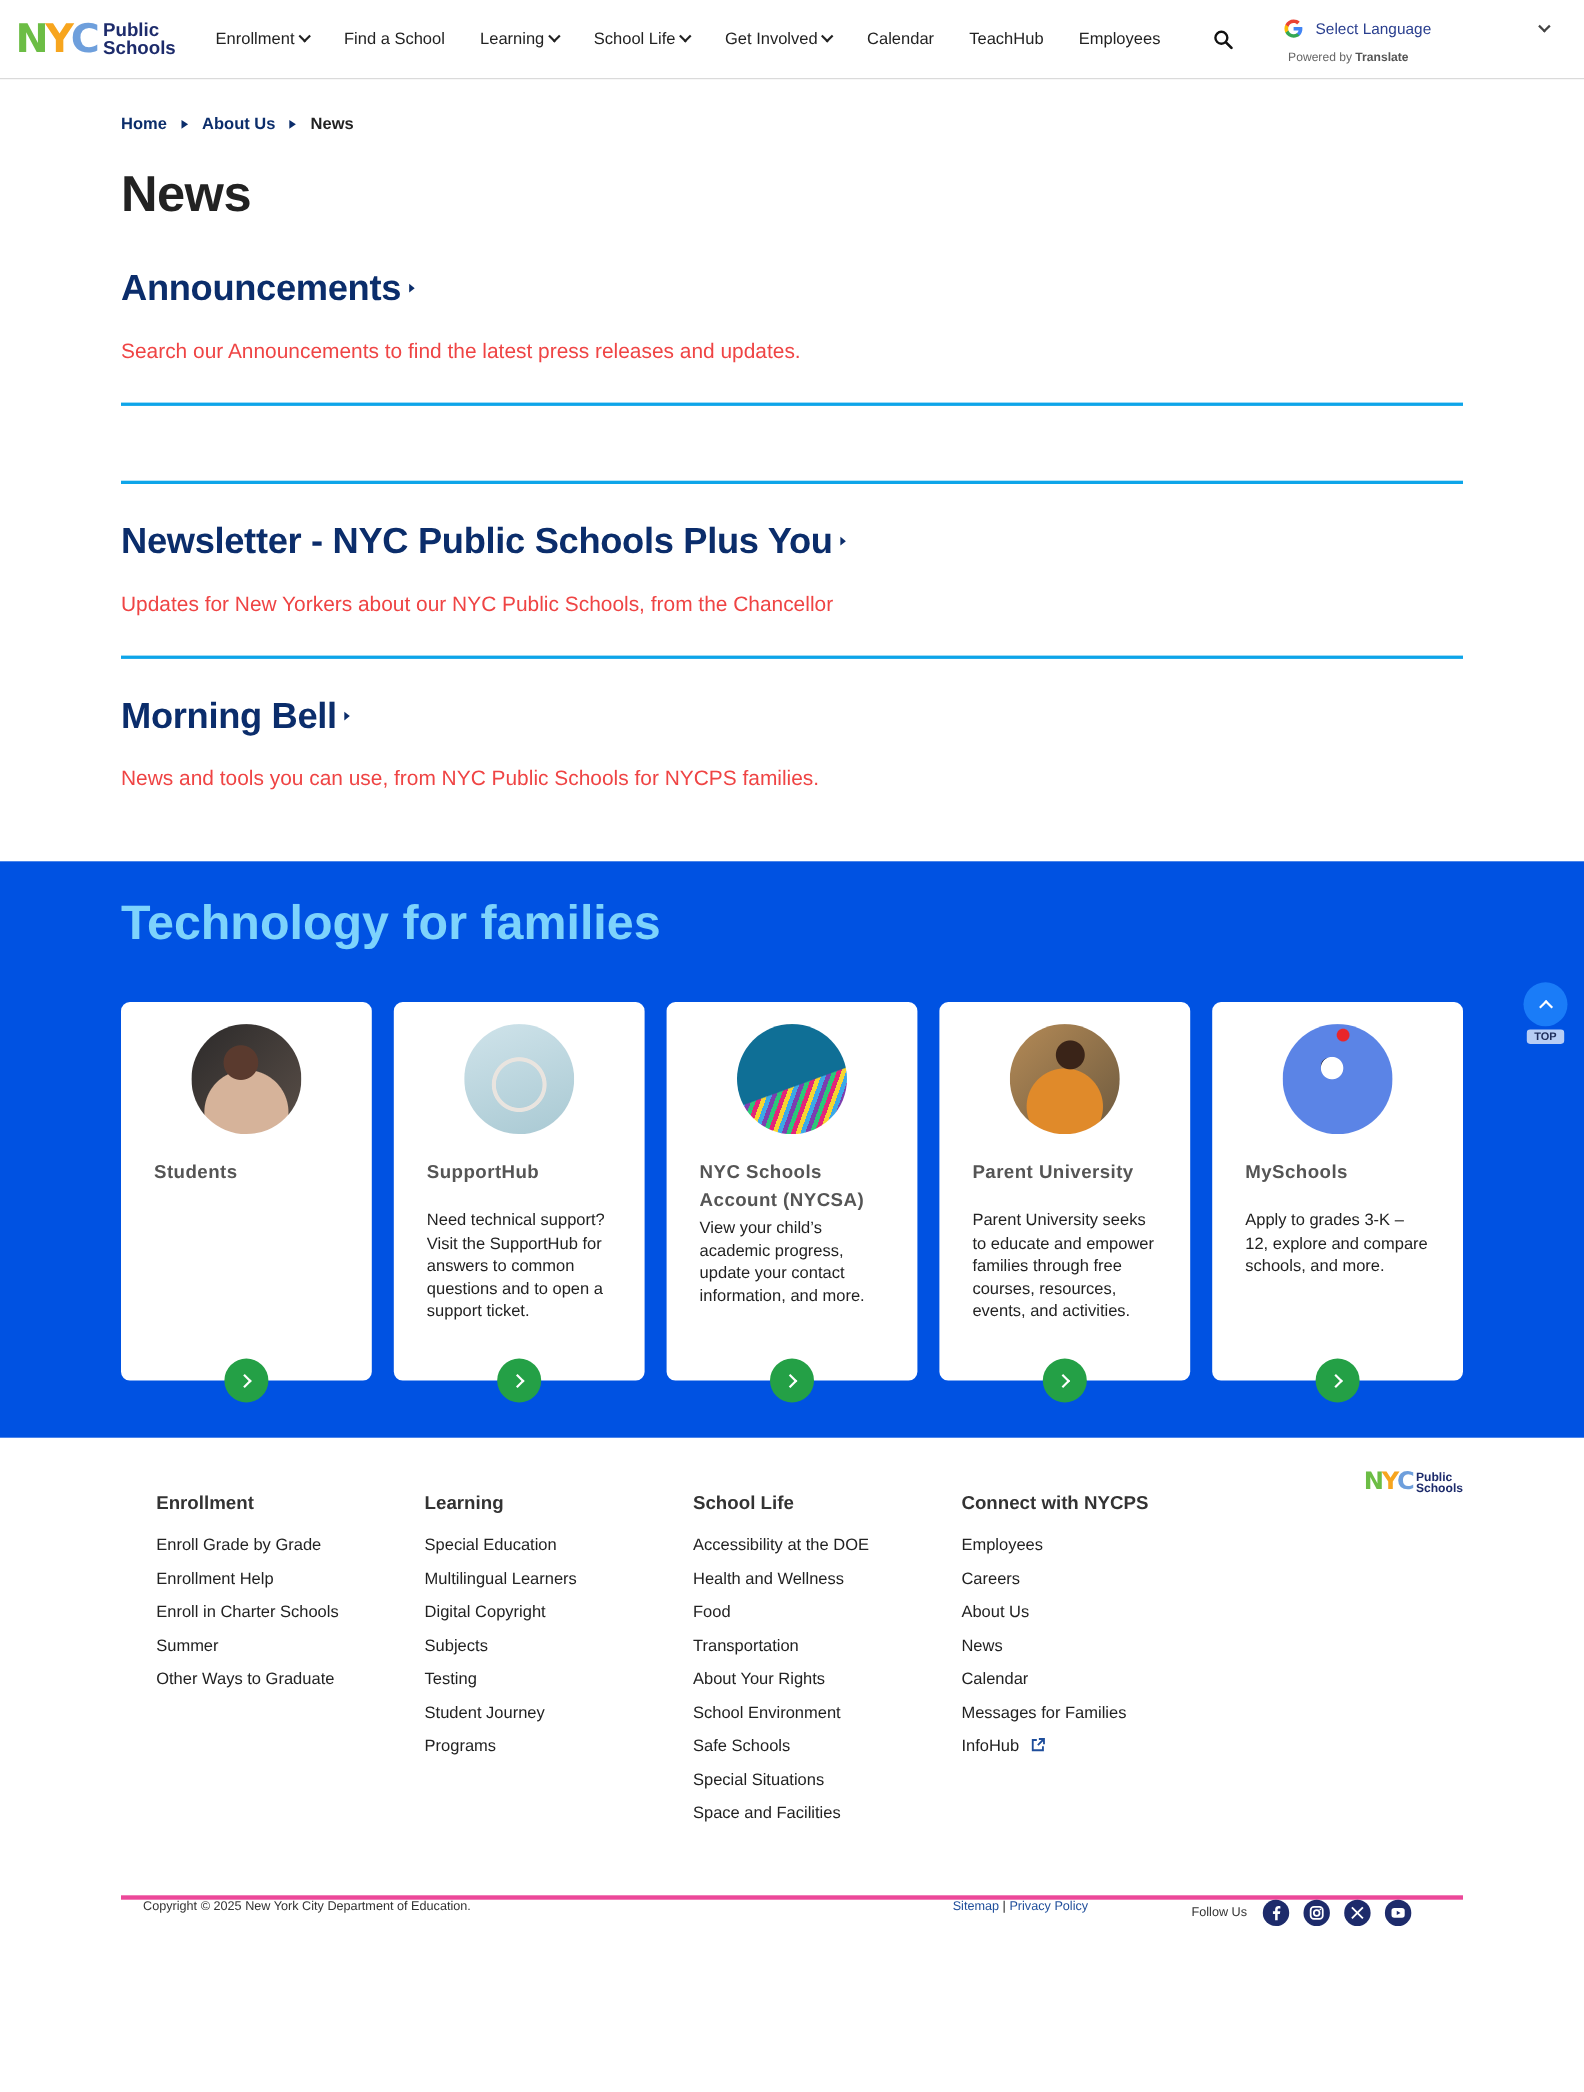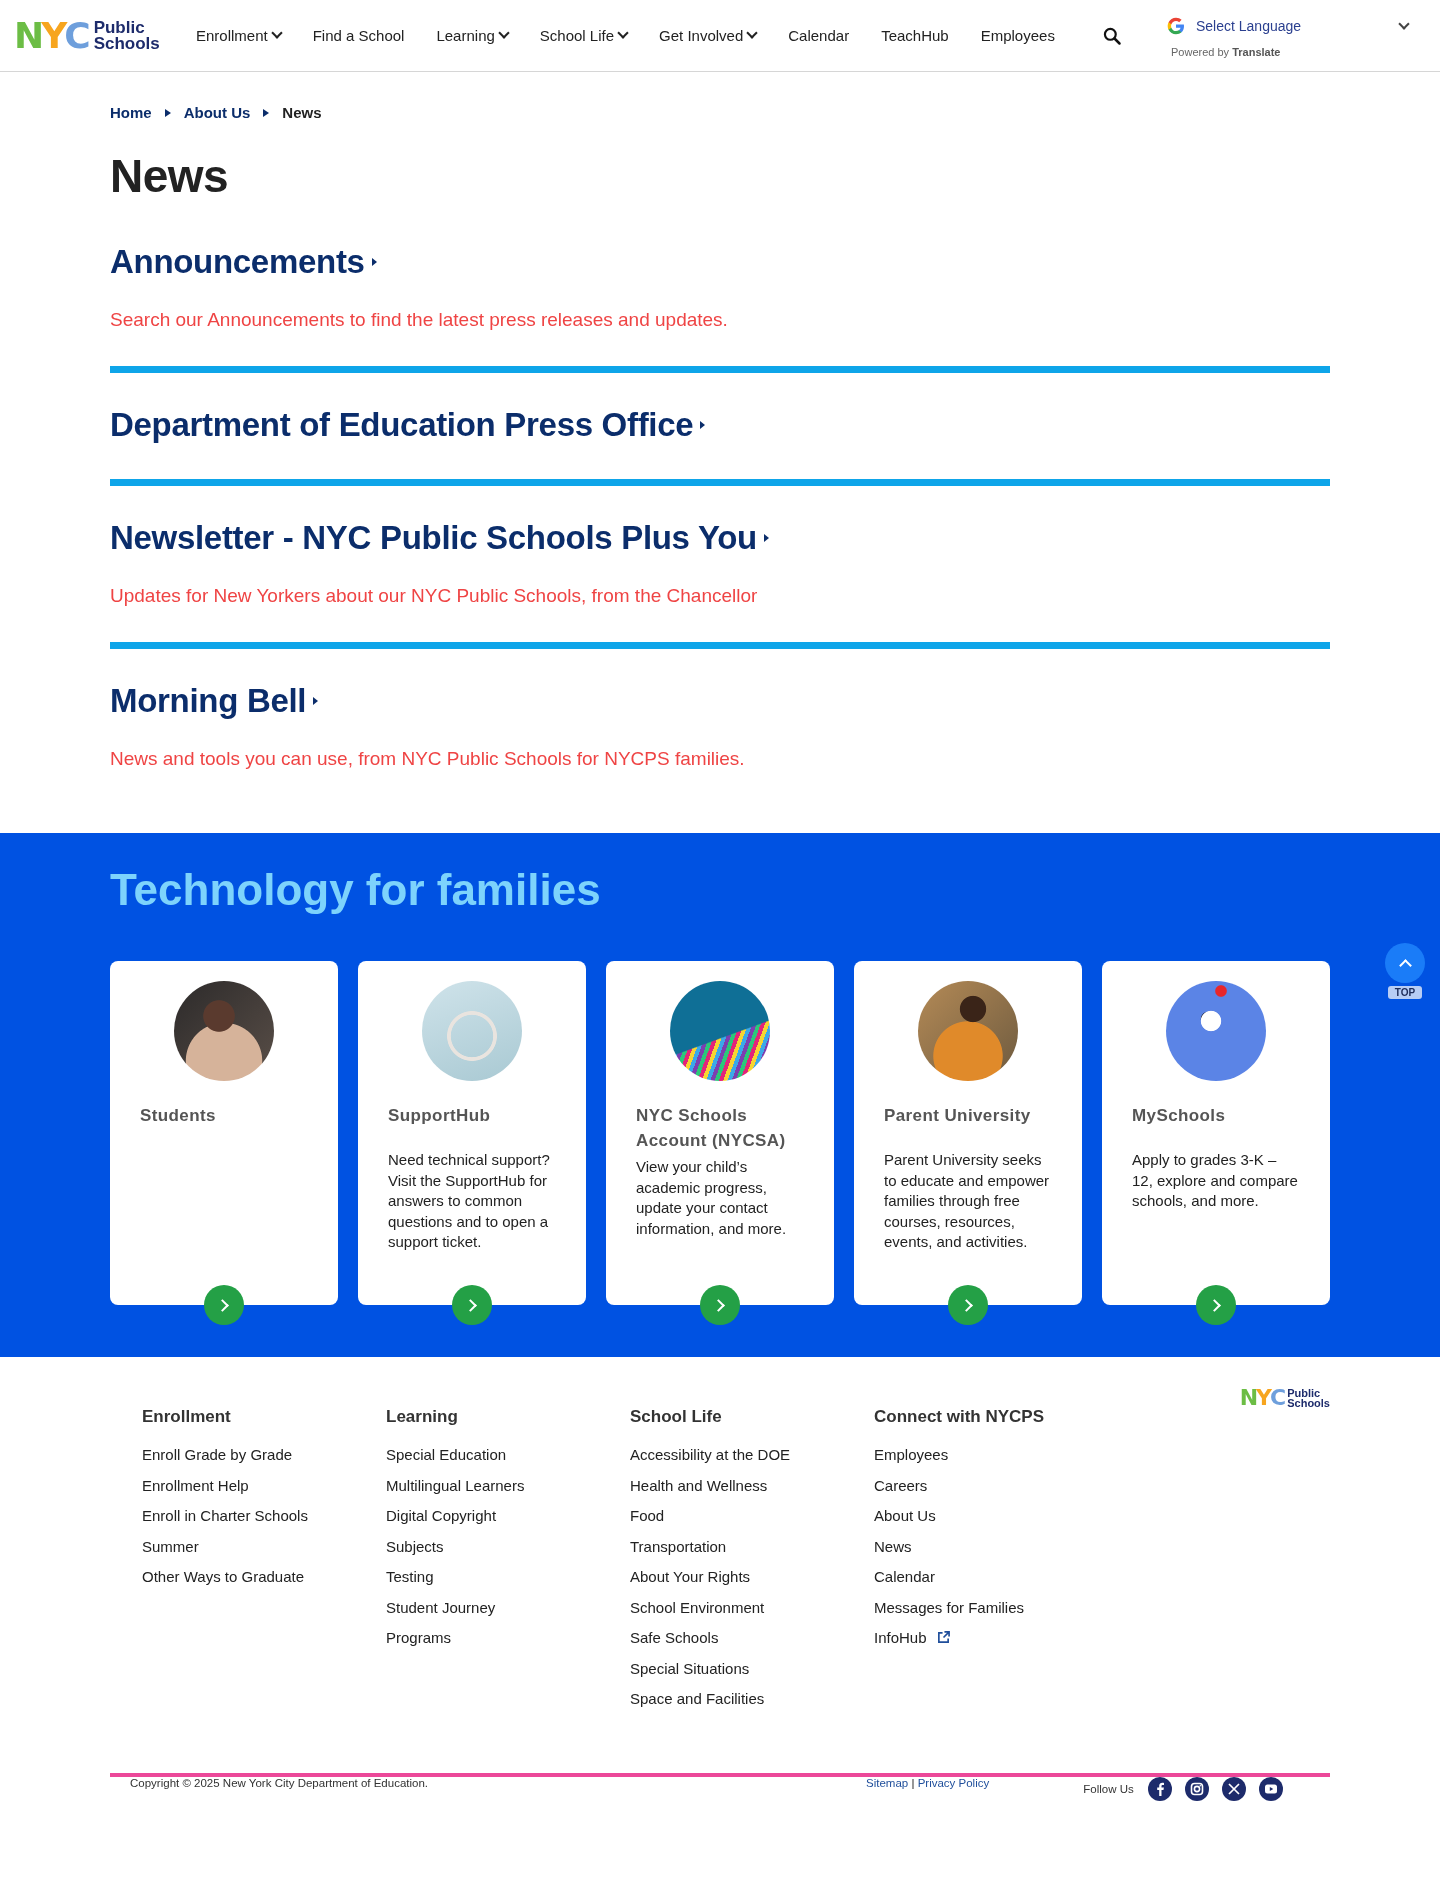--- a/index.html
+++ b/index.html
@@ -27,21 +27,21 @@
   .powered { font-size: 11px; color: #666; margin-top: 10px; margin-left: 5px; }
   .powered b { color: #555; }
 
   
   .main { padding: 0 110px; }
   .breadcrumb { display: flex; align-items: center; margin-top: 32px; font-size: 15px; font-weight: 700; }
   .breadcrumb a { color: #0b2d6b; }
   .breadcrumb .current { color: #222; }
   .tri { width: 0; height: 0; border-top: 4px solid transparent; border-bottom: 4px solid transparent; border-left: 6px solid #0b2d6b; margin: 0 13px; }
   .page-title { font-size: 46px; font-weight: 700; color: #222; margin-top: 28px; letter-spacing: -0.5px; }
-  .news-section { border-bottom: 7px solid #0ea5e9; padding: 0; }
+  .news-section { border-bottom: 3px solid #0ea5e9; padding: 0; }
   .news-section:last-child { border-bottom: none; }
   .news-heading { display: flex; align-items: center; color: #0b2d6b; font-size: 33px; font-weight: 700; letter-spacing: -0.3px; }
   .news-heading .tri { margin: 0 0 0 7px; border-left-color: #0b2d6b; border-top-width: 4px; border-bottom-width: 4px; border-left-width: 5px; }
   .news-desc { font-size: 19px; color: #ef4444; }
   .sec-1 { margin-top: 40px; padding-bottom: 35px; }
   .sec-1 .news-desc { margin-top: 28px; }
   .sec-2, .sec-3, .sec-4 { padding-top: 33px; padding-bottom: 35px; }
   .sec-2 .news-desc, .sec-3 .news-desc, .sec-4 .news-desc { margin-top: 28px; }
   .sec-4 { padding-bottom: 63px; }
 
@@ -169,24 +169,20 @@
 
   <div class="news-list">
     <section class="news-section sec-1">
       <a class="news-heading">
         <span>Announcements</span>
         <span class="tri"></span>
       </a>
       <p class="news-desc">Search our Announcements to find the latest press releases and updates.</p>
     </section>
     <section class="news-section sec-2">
-      <a class="news-heading">
-        <span>Department of Education Press Office</span>
-        <span class="tri"></span>
-      </a>
     </section>
     <section class="news-section sec-3">
       <a class="news-heading">
         <span>Newsletter - NYC Public Schools Plus You</span>
         <span class="tri"></span>
       </a>
       <p class="news-desc">Updates for New Yorkers about our NYC Public Schools, from the Chancellor</p>
     </section>
     <section class="news-section sec-4">
       <a class="news-heading">

